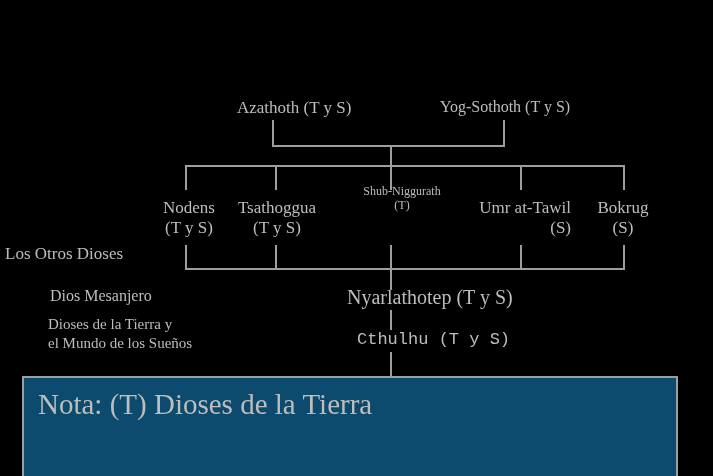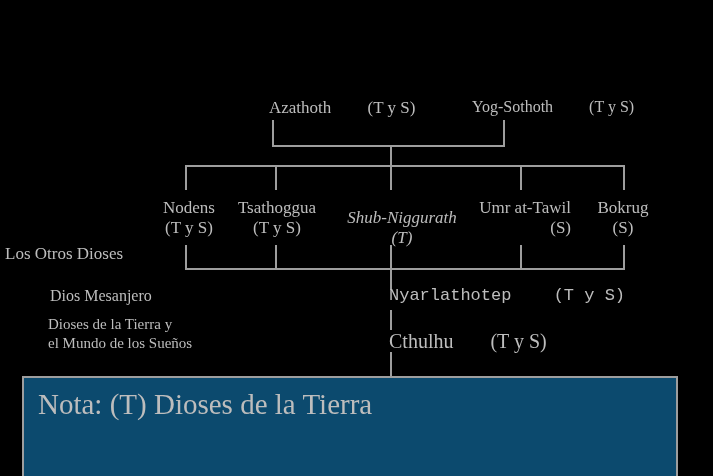--- a/index.html
+++ b/index.html
@@ -23,34 +23,34 @@
     position: absolute;
     color: #bdbdbd;
     font-family: "Liberation Serif", "DejaVu Serif", serif;
     white-space: nowrap;
     line-height: 1.18;
     text-align: center;
   }
   .node .name { display: block; }
   .node .tag  { display: block; }
   .node.inline .name,
-  .node.inline .tag { display: inline; margin-left: 32px; }
+  .node.inline .tag { display: inline; }
 
   .n-azathoth   { left: 237px; top:  98px; font-size: 17px; }
   .n-yogsothoth { left: 440px; top:  98px; font-size: 16px; }
 
   .n-otros      { left:   5px; top: 198px; font-size: 17px; margin-top: 46px; }
   .n-nodens     { left: 155px; top: 198px; font-size: 17px; width: 68px; }
   .n-tsath      { left: 232px; top: 198px; font-size: 17px; width: 90px; }
-  .n-shub       { left: 341px; top: 208px; font-size: 17px; width: 122px; font-style: italic; }
+  .n-shub       { left: 341px; top: 184px; font-size: 12px; width: 122px; }
   .n-umr        { left: 477px; top: 198px; font-size: 17px; width: 94px; text-align: right; }
   .n-bokrug     { left: 592px; top: 198px; font-size: 17px; width: 62px; }
 
-  .n-nyarla     { left: 357px; top: 286px; font-size: 17px; font-family: Liberation Mono, monospace; }
-  .n-cthulhu    { left: 357px; top: 330px; font-size: 20px; }
+  .n-nyarla     { left: 347px; top: 286px; font-size: 20px; }
+  .n-cthulhu    { left: 357px; top: 330px; font-size: 17px; font-family: Liberation Mono, monospace; }
 
   .side-label {
     position: absolute;
     color: #bdbdbd;
     font-family: "Liberation Serif", "DejaVu Serif", serif;
     white-space: nowrap;
     line-height: 1.25;
     font-size: 16px;
     text-align: left;
   }

